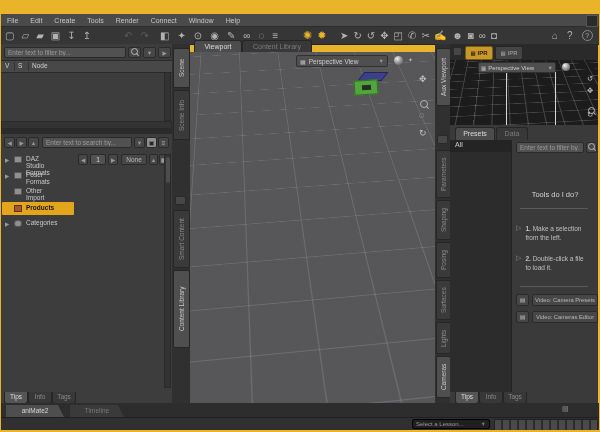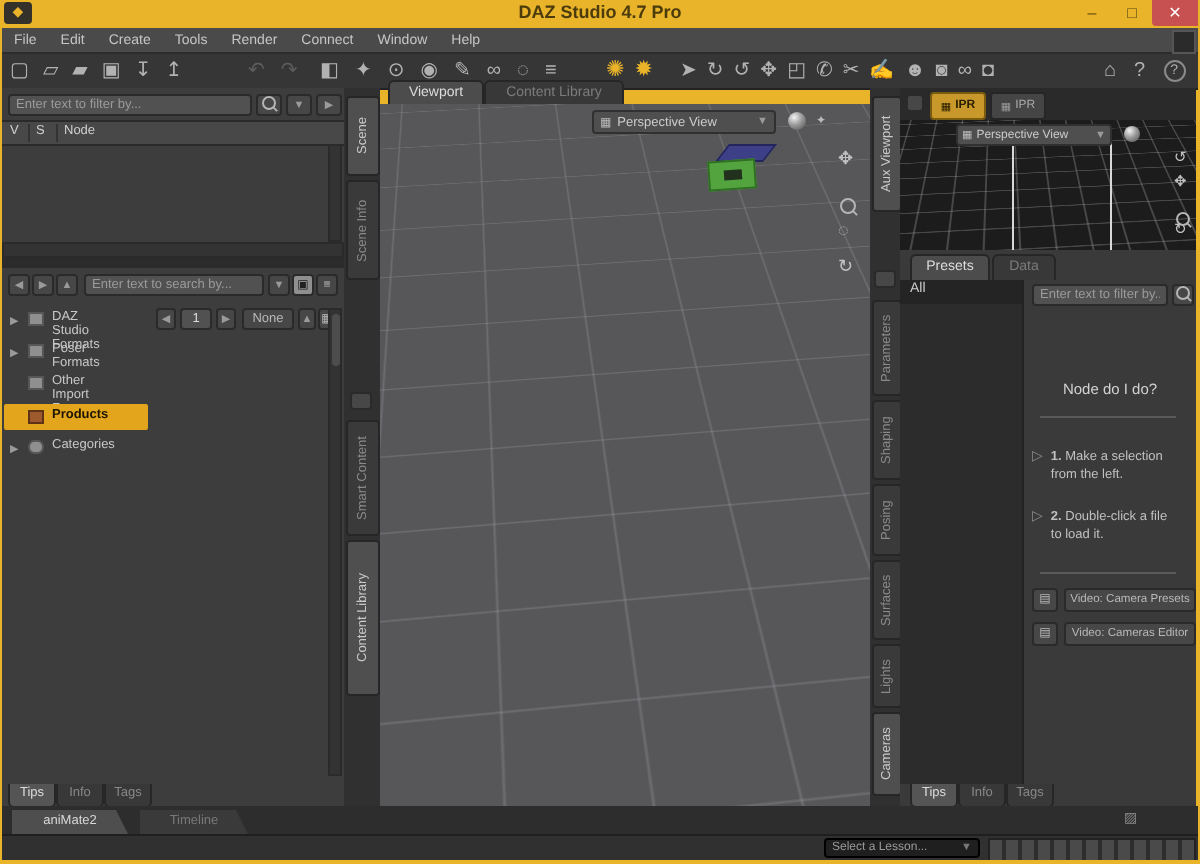--- a/index.html
+++ b/index.html
@@ -69,27 +69,20 @@
   .scroll{background:#333;border:1px solid #2a2a2a;box-sizing:border-box;}
   .thumb{background:#4d4d4d;border-radius:2px;}
   .seg{background:repeating-linear-gradient(90deg,#4a4a4a 0 6px,#2d2d2d 6px 8px);border:1px solid #222;}
   .slant{clip-path:polygon(0 0,calc(100% - 6px) 0,100% 100%,0 100%);}
 </style>
 </head>
 <body>
 
 <div id="win">
 
-  <div class="p" id="titlebar">
-    <div class="p" id="logo">◆</div>
-    <div class="p" id="apptitle">DAZ Studio 4.7 Pro</div>
-    <div class="p winbtn" style="left:536px;width:20px;">–</div>
-    <div class="p winbtn" style="left:556px;width:20px;">□</div>
-    <div class="p winbtn" id="closebtn" style="left:576px;width:23px;">✕</div>
-  </div>
 
   <div class="p" id="menubar">
     <span>File</span>
     <span>Edit</span>
     <span>Create</span>
     <span>Tools</span>
     <span>Render</span>
     <span>Connect</span>
     <span>Window</span>
     <span>Help</span>
@@ -282,21 +275,21 @@
   <div class="p htab act" style="left:455px;top:127px;width:38px;height:12px;">Presets</div>
   <div class="p htab" style="left:496px;top:127px;width:30px;height:12px;">Data</div>
 
   <div class="p" style="left:450px;top:140px;width:61px;height:252px;background:#2c2c2c;border-right:1px solid #222;">
     <div style="height:12px;background:#242424;color:#cccccc;font-size:7px;padding:1px 0 0 5px;box-sizing:border-box;">All</div>
   </div>
 
   <input class="p inp" style="left: 516px; top: 142px; width: 68px; height: 11px;" placeholder="Enter text to filter by...">
   <div class="p sbtn" style="left:586px;top:142px;width:11px;height:11px;line-height:10px;"><span class="mag"></span></div>
 
-  <div class="p" style="left:512px;top:190px;width:86px;text-align:center;font-size:7.5px;color:#d2d2d2;">Node do I do?</div>
+  <div class="p" style="left:512px;top:190px;width:86px;text-align:center;font-size:7.5px;color:#d2d2d2;">Tools do I do?</div>
   <div class="p" style="left:520px;top:208px;width:68px;border-top:1px solid #5a5a5a;"></div>
 
   <div class="p" style="left:516px;top:224px;width:80px;display:flex;gap:4px;">
     <span style="font-size:7px;color:#8a8a8a;">▷</span>
     <span style="font-size:6.5px;color:#c0c0c0;line-height:9px;width:62px;"><b>1.</b> <span>Make a selection from the left.</span></span>
   </div>
   <div class="p" style="left:516px;top:254px;width:80px;display:flex;gap:4px;">
     <span style="font-size:7px;color:#8a8a8a;">▷</span>
     <span style="font-size:6.5px;color:#c0c0c0;line-height:9px;width:62px;"><b>2.</b> <span>Double-click a file to load it.</span></span>
   </div>

